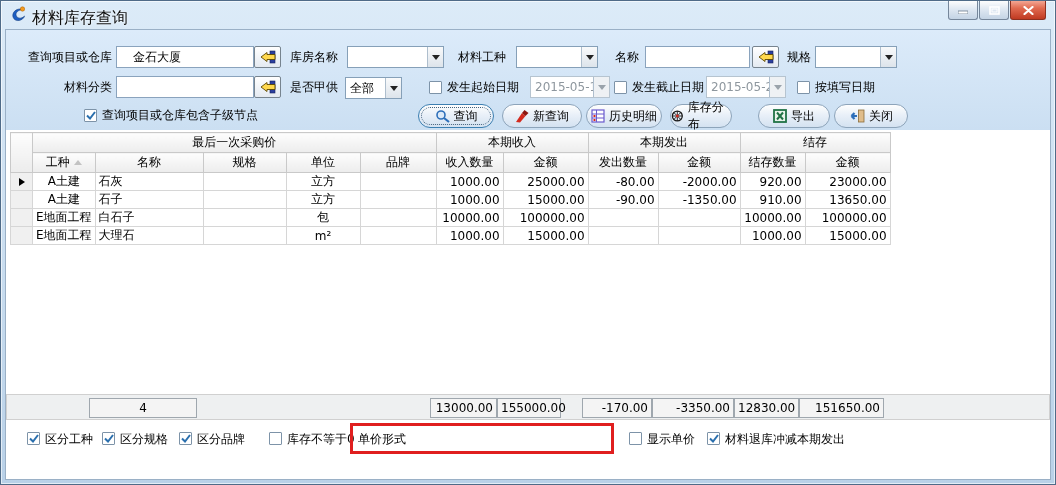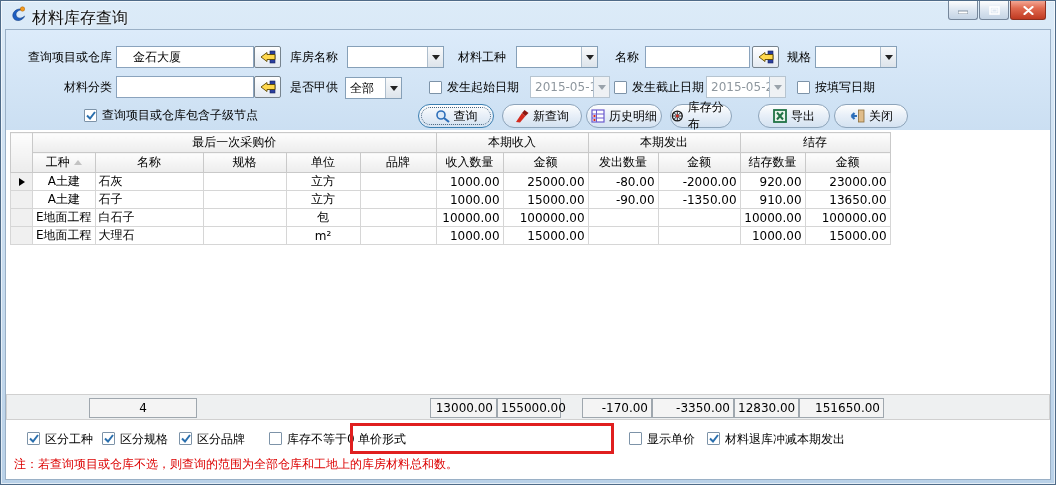--- a/index.html
+++ b/index.html
@@ -347,15 +347,14 @@
 
     <div class="chk" style="left:623px;top:402px"></div>
     <div class="optlbl" style="left:641px">显示单价</div>
     <div class="chk" style="left:701px;top:402px">
       <svg width="10" height="9">
           <path d="M1 4.5 L4 7.5 L9 1" stroke="#2a6fae" stroke-width="2" fill="none"></path>
         </svg>
     </div>
     <div class="optlbl" style="left:719px">材料退库冲减本期发出</div>
 
-    <div class="note">注：若查询项目或仓库不选，则查询的范围为全部仓库和工地上的库房材料总和数。</div>
   </div>
 </div>
 
 </body></html>

